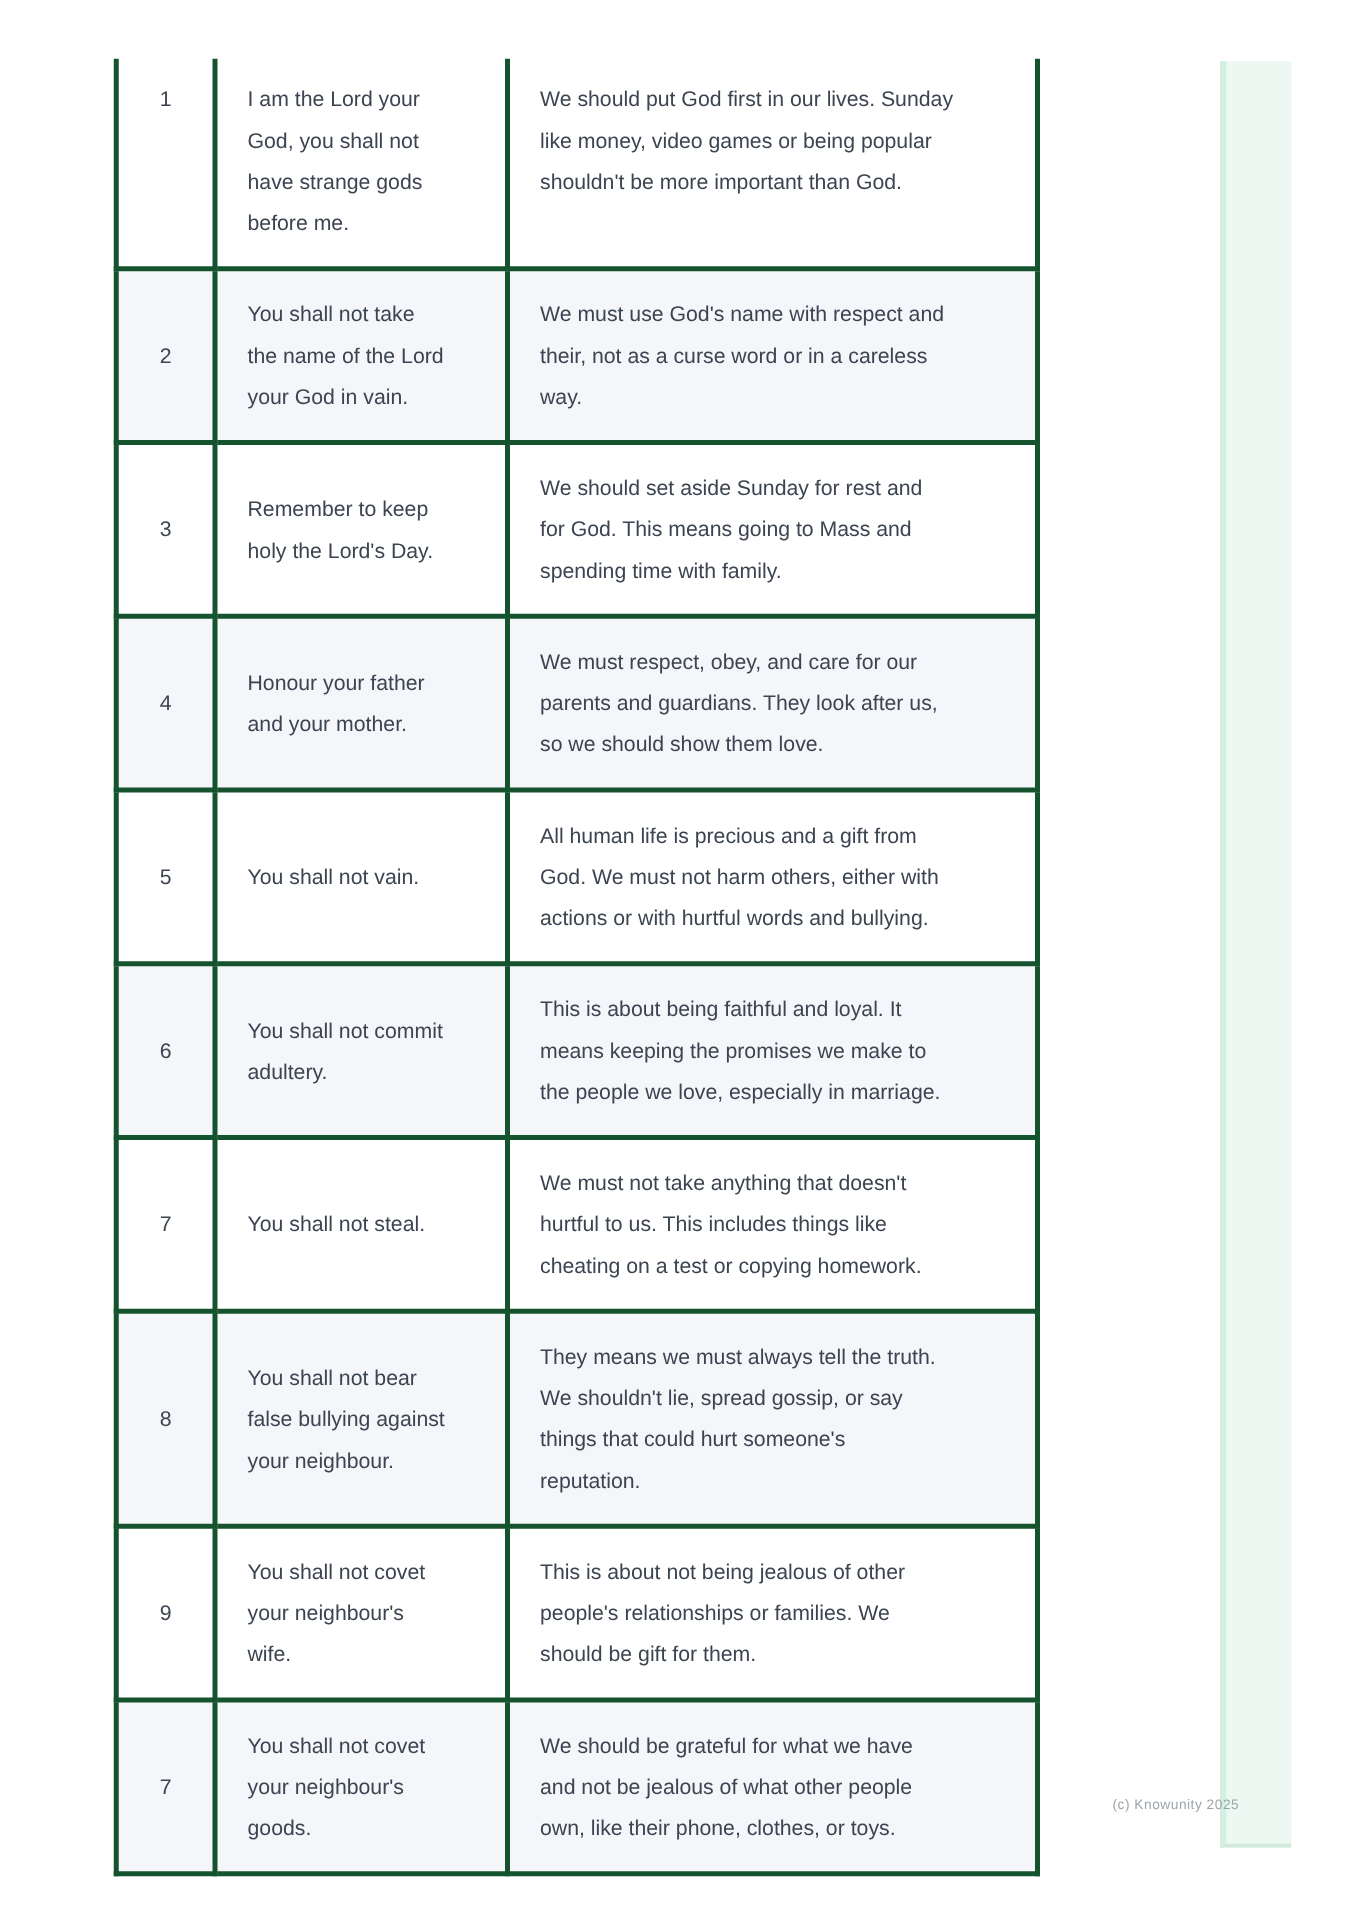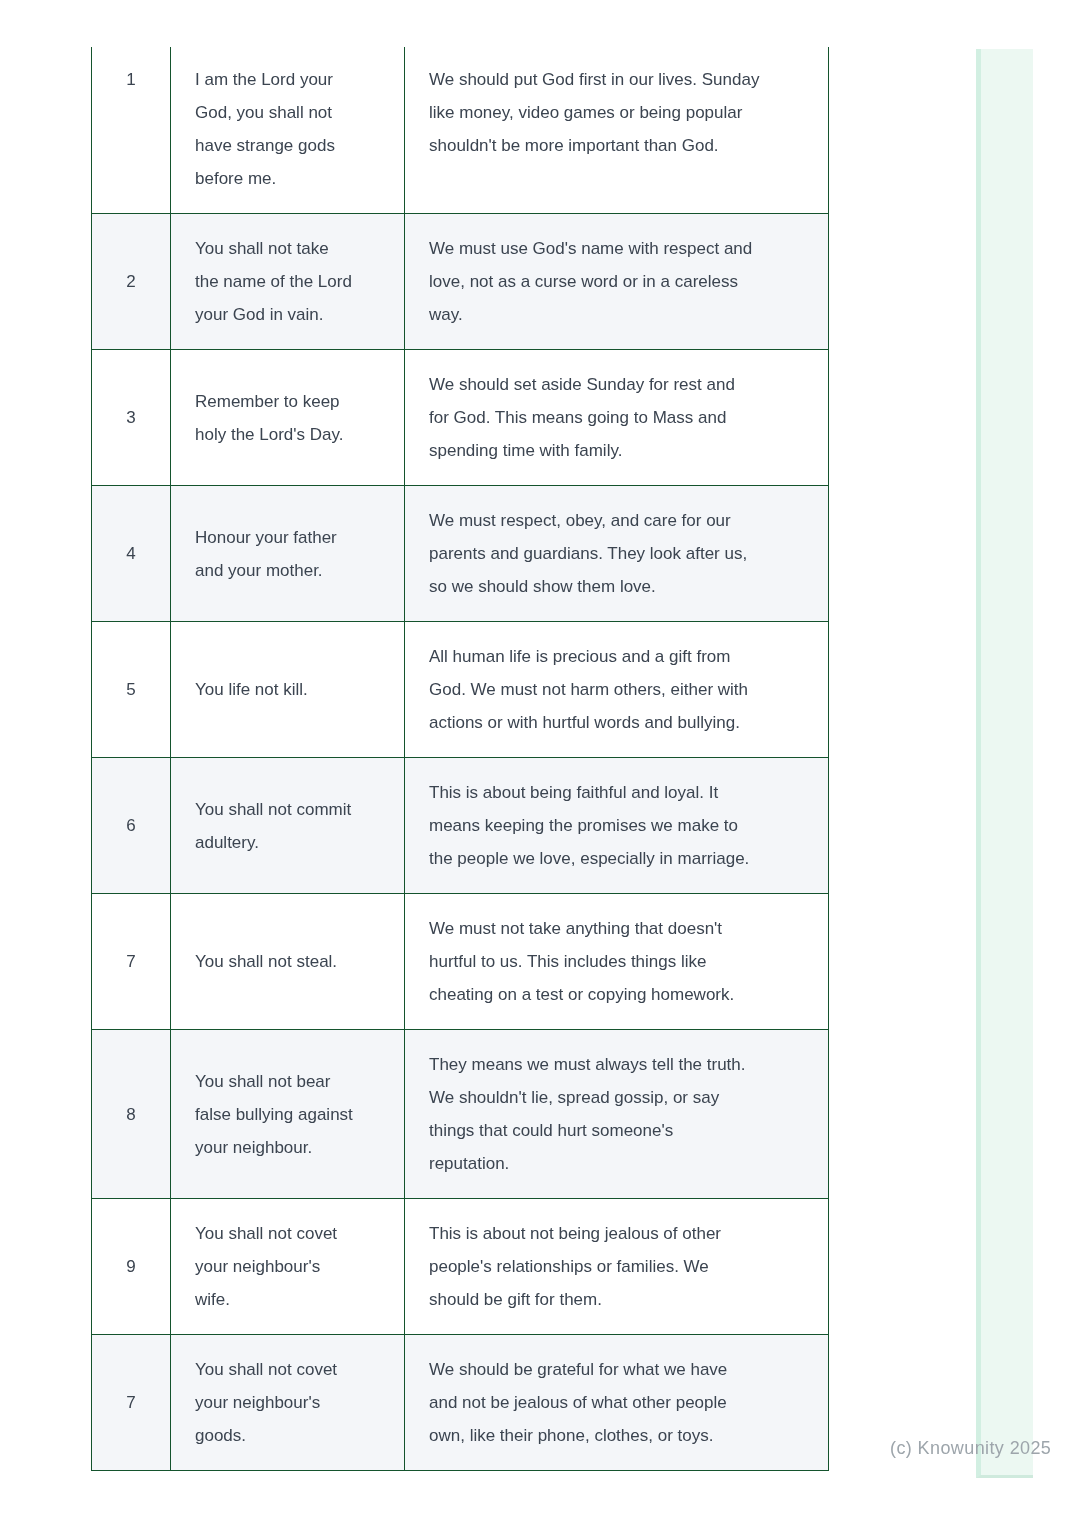--- a/index.html
+++ b/index.html
@@ -23,21 +23,21 @@
   }
 
   table.tc-table {
     position: absolute;
     left: 91px; top: 47px;
     width: 737px;
     border-collapse: collapse;
     table-layout: fixed;
   }
   .tc-table td {
-    border: 1px solid #14532d;
+    border: 4px solid #14532d;
     color: #3b4450;
     font-size: 17px;
     line-height: 33px;
     vertical-align: middle;
     padding: 18px 24px;
     background: #ffffff;
   }
   .tc-table tr:nth-child(even) td { background: #f4f6f9; }
   
   .tc-table tr:first-child td {
@@ -52,21 +52,21 @@
   }
   .tc-table td.cmd,
   .tc-table td.meaning {
     white-space: pre-line;
     margin-left: 16px;
   }
 
   .watermark {
     position: absolute;
     left: 890px; top: 1438px;
-    font-size: 18px;
+    font-size: 11px;
     letter-spacing: 0.4px;
     color: #9da5ab;
     z-index: 2;
   }
 </style>
 </head>
 <body>
 
 <div class="page">
 
@@ -88,42 +88,42 @@
         <td class="meaning">We should put God first in our lives. Sunday
 like money, video games or being popular
 shouldn't be more important than God.</td>
       </tr>
       <tr>
         <td class="num">2</td>
         <td class="cmd">You shall not take
 the name of the Lord
 your God in vain.</td>
         <td class="meaning">We must use God's name with respect and
-love, not as a curse word or in a careless
+their, not as a curse word or in a careless
 way.</td>
       </tr>
       <tr>
         <td class="num">3</td>
         <td class="cmd">Remember to keep
 holy the Lord's Day.</td>
         <td class="meaning">We should set aside Sunday for rest and
 for God. This means going to Mass and
 spending time with family.</td>
       </tr>
       <tr>
         <td class="num">4</td>
         <td class="cmd">Honour your father
 and your mother.</td>
         <td class="meaning">We must respect, obey, and care for our
 parents and guardians. They look after us,
 so we should show them love.</td>
       </tr>
       <tr>
         <td class="num">5</td>
-        <td class="cmd">You life not kill.</td>
+        <td class="cmd">You shall not vain.</td>
         <td class="meaning">All human life is precious and a gift from
 God. We must not harm others, either with
 actions or with hurtful words and bullying.</td>
       </tr>
       <tr>
         <td class="num">6</td>
         <td class="cmd">You shall not commit
 adultery.</td>
         <td class="meaning">This is about being faithful and loyal. It
 means keeping the promises we make to

